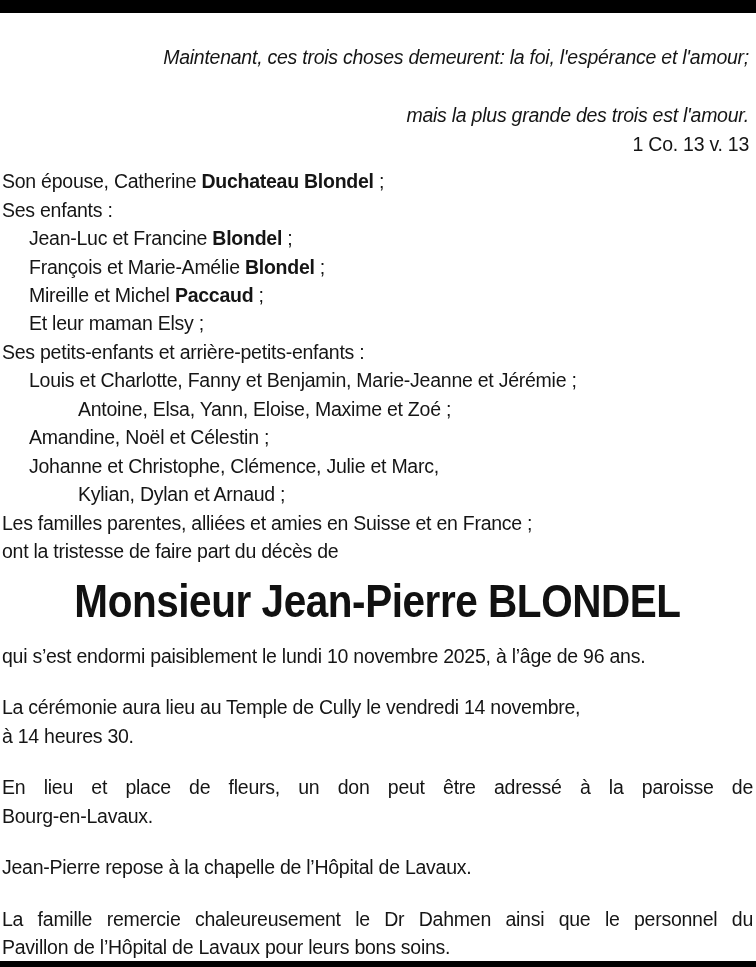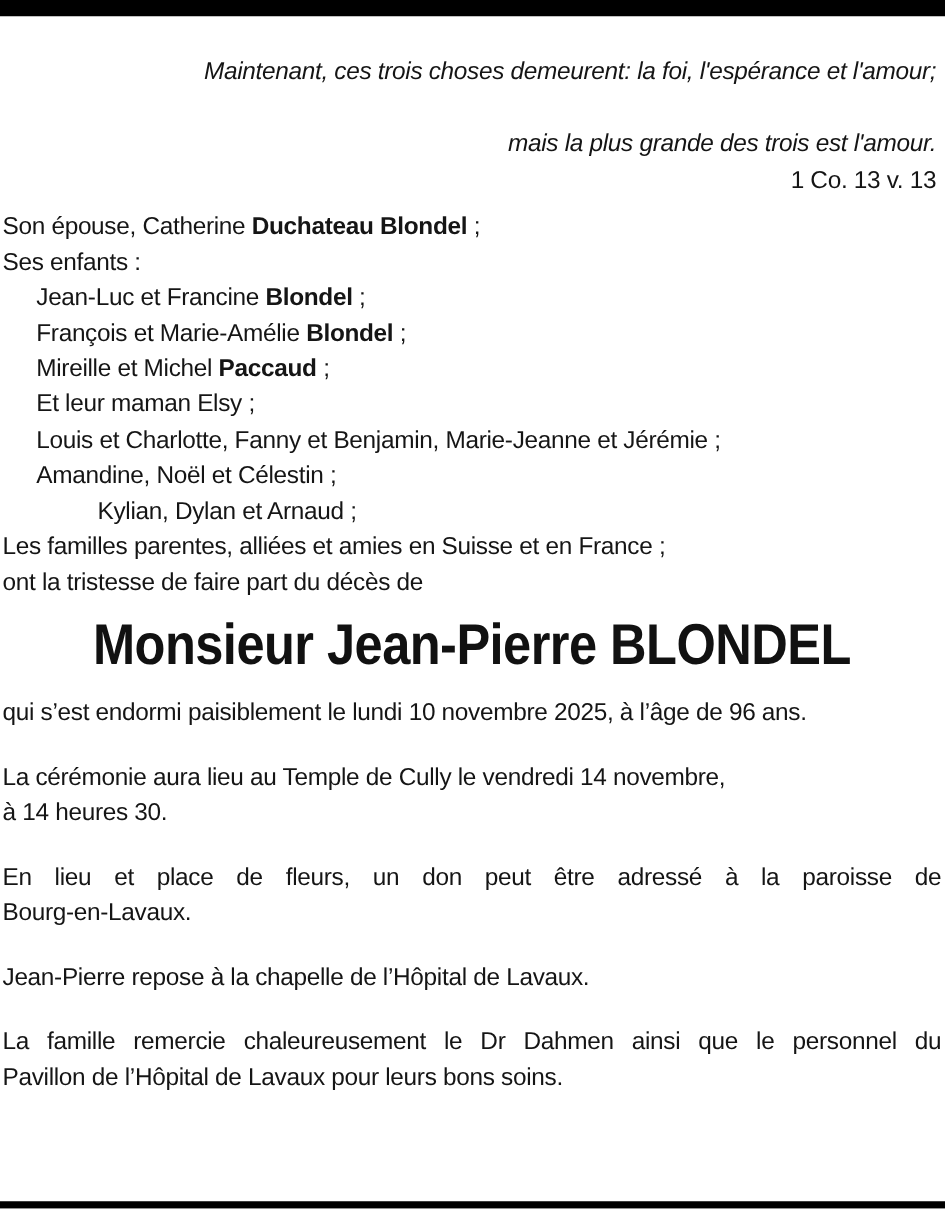--- a/index.html
+++ b/index.html
@@ -88,22 +88,25 @@
       <div class="q-line">1 Co. 13 v. 13</div>
     </div>
 
     <div class="family" id="family-list">
         <div class="fline indent0"><span>Son épouse, Catherine </span><span class="b">Duchateau Blondel</span><span> ;</span></div>
         <div class="fline indent0"><span>Ses enfants :</span></div>
         <div class="fline indent1"><span>Jean-Luc et Francine </span><span class="b">Blondel</span><span> ;</span></div>
         <div class="fline indent1"><span>François et Marie-Amélie </span><span class="b">Blondel</span><span> ;</span></div>
         <div class="fline indent1"><span>Mireille et Michel </span><span class="b">Paccaud</span><span> ;</span></div>
         <div class="fline indent1"><span>Et leur maman Elsy ;</span></div>
+        <div class="fline indent0"><span>Ses petits-enfants et arrière-petits-enfants :</span></div>
         <div class="fline indent1"><span>Louis et Charlotte, Fanny et Benjamin, Marie-Jeanne et Jérémie ;</span></div>
+        <div class="fline indent2"><span>Antoine, Elsa, Yann, Eloise, Maxime et Zoé ;</span></div>
         <div class="fline indent1"><span>Amandine, Noël et Célestin ;</span></div>
+        <div class="fline indent1"><span>Johanne et Christophe, Clémence, Julie et Marc,</span></div>
         <div class="fline indent2"><span>Kylian, Dylan et Arnaud ;</span></div>
         <div class="fline indent0"><span>Les familles parentes, alliées et amies en Suisse et en France ;</span></div>
         <div class="fline indent0"><span>ont la tristesse de faire part du décès de</span></div>
       </div>
 
     <h1 class="title">Monsieur Jean-Pierre BLONDEL</h1>
 
     <div id="paragraphs">
         <div class="para">
           <div class="pline"><span>qui s’est endormi paisiblement le lundi 10 novembre 2025, à l’âge de 96 ans.</span></div>

